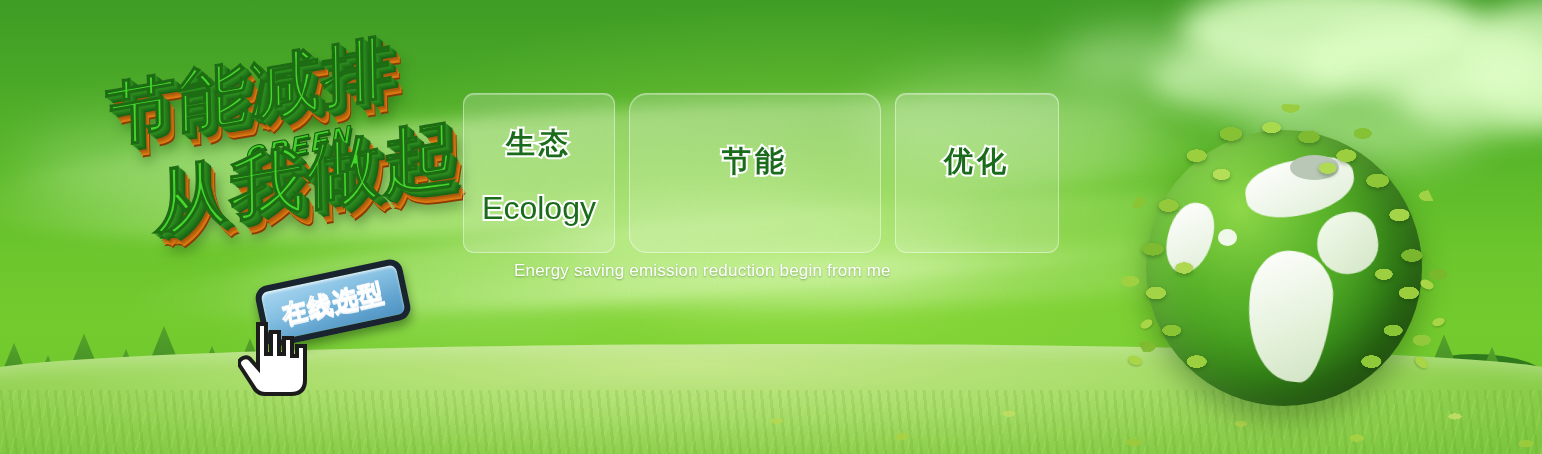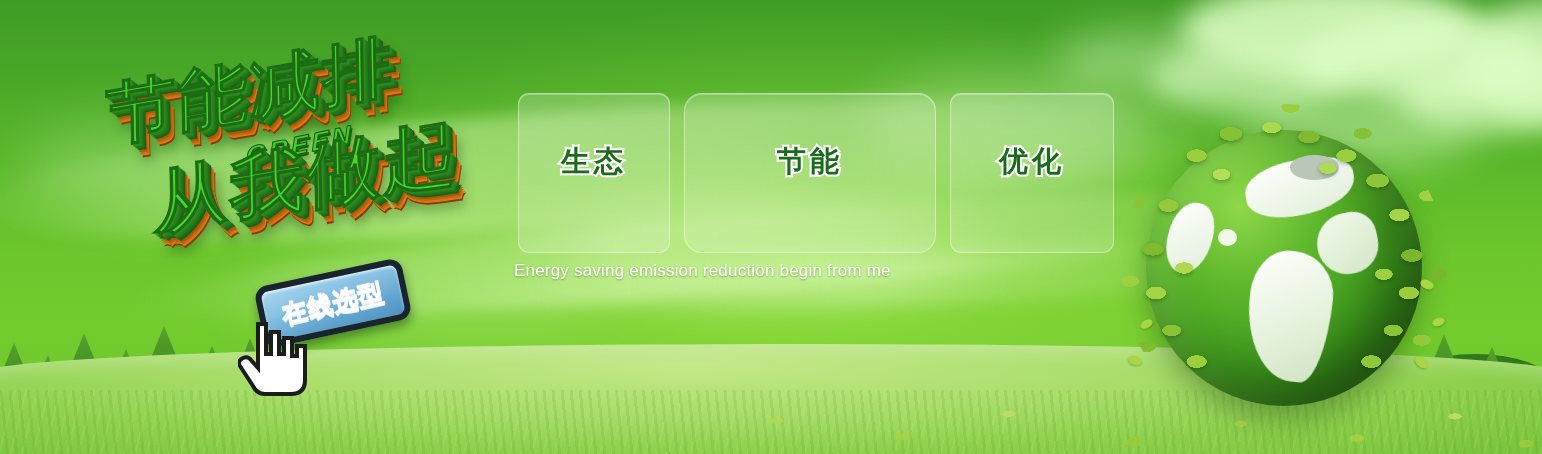--- a/index.html
+++ b/index.html
@@ -179,21 +179,21 @@
   .cta-label{
     position:absolute; inset:0; display:flex; align-items:center; justify-content:center;
     font-size:25px; font-weight:bold; letter-spacing:1px;
     color:#1d4f86; -webkit-text-stroke:1px #ffffff;
     text-shadow:0 2px 0 rgba(255,255,255,.85), 0 -1px 0 rgba(255,255,255,.6);
     transform:rotate(-1deg);
   }
   .hand{ position:absolute; left:-22px; top:26px; width:70px; height:78px; }
 
   
-  .cards{ position:absolute; left:518px; top:93px; display:flex; gap:14px; }
+  .cards{ position:absolute; left:463px; top:93px; display:flex; gap:14px; }
   .card{
     position:relative; height:160px; border-radius:11px;
     background:linear-gradient(180deg, rgba(255,255,255,.20) 0%, rgba(255,255,255,.13) 55%, rgba(255,255,255,.18) 100%);
     border:1px solid rgba(255,255,255,.42);
     display:flex; flex-direction:column; align-items:center; justify-content:center;
     box-shadow:inset 0 1px 0 rgba(255,255,255,.3);
   }
   .card.c1{ width:152px; }
   .card.c2{ width:252px;border-radius:18px; }
   .card.c3{ width:164px; }
@@ -325,20 +325,21 @@
     <div class="cta-box"></div>
     <div class="cta-label">在线选型</div>
   </div>
   <svg class="hand" viewBox="0 0 70 78" style="position:absolute; left:238px; top:318px;">
     <path d="M20 6 h8 v30 h5 V14 h8 v22 h5 V20 h8 v18 h5 V28 h8 v34 q0 14 -14 14 H27 q-8 0 -12 -8 L2 48 q-3 -5 3 -8 q5 -2 8 2 l7 8 z" fill="#ffffff" stroke="#1c1c1c" stroke-width="4" stroke-linejoin="miter"></path>
   </svg>
 
   <div class="cards">
     <div class="card c1">
       <div class="cn">生态</div>
+      <div class="en">Ecology</div>
     </div>
     <div class="card c2">
       <div class="cn">节能</div>
     </div>
     <div class="card c3">
       <div class="cn">优化</div>
     </div>
   </div>
 
   <div class="subtitle">Energy saving emission reduction begin from me</div>

